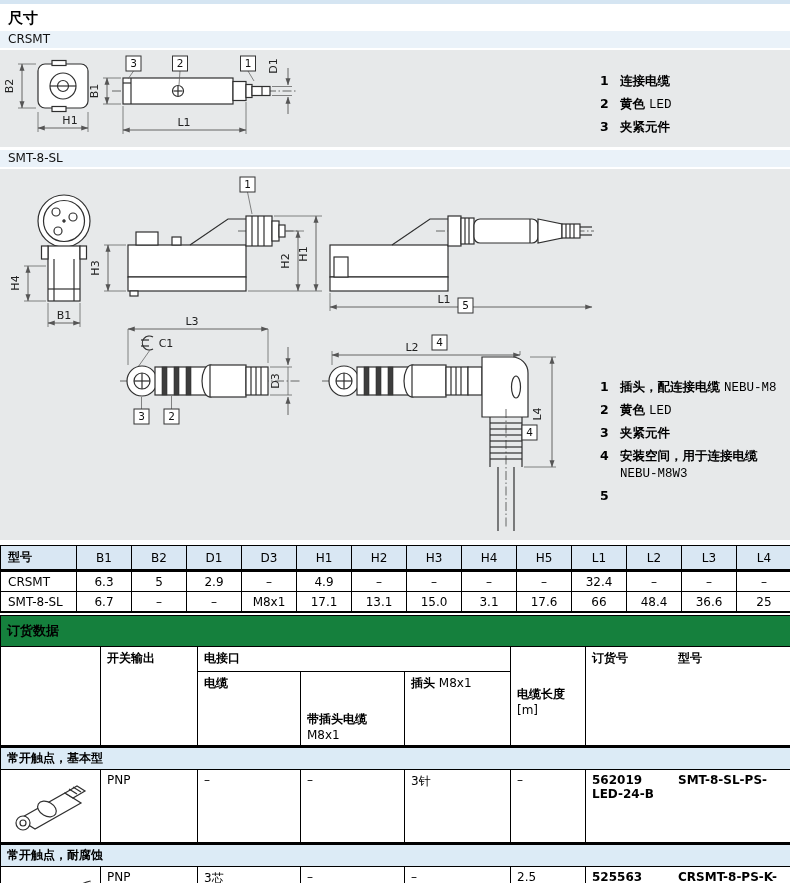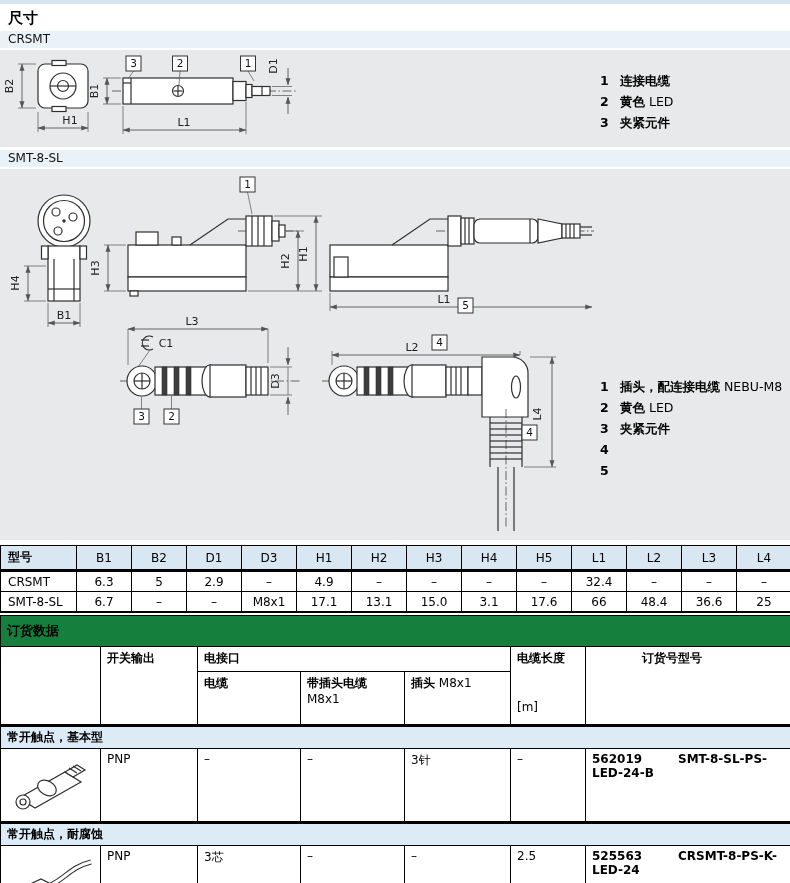--- a/index.html
+++ b/index.html
@@ -16,45 +16,45 @@
   #panel-smt{top:169px;height:371px;}
   .panel svg{position:absolute;left:0;top:0;}
 
   .legend{position:absolute;left:600px;width:184px;font-size:12.5px;}
   #legend-crsmt{top:72px;}
   #legend-smt{top:378px;}
   .legend-item{display:flex;gap:9px;margin-bottom:4px;line-height:17px;}
   .legend-num{font-weight:bold;width:11px;flex:none;}
   .legend-body{flex:1;}
   .legend-text{font-weight:bold;}
-  .legend-code{font-weight:normal;}
+  .legend-code{font-weight:normal;font-family:Liberation Mono, monospace;}
 
   
   #dimtable{position:absolute;left:0;top:545px;width:790px;border-collapse:collapse;
             table-layout:fixed;font-size:12px;}
   #dimtable td,#dimtable th{border:1px solid #000;padding:1px 4px;height:17px;
             text-align:center;font-weight:normal;overflow:hidden;white-space:nowrap;}
   #dimtable th{background:#d9e7f3;height:21px;border-bottom:3px solid #000;}
   #dimtable th.model,#dimtable td.model{text-align:left;padding-left:7px;}
   #dimtable th.model{font-weight:bold;}
   #dimtable{border-bottom:2px solid #000;}
 
   
   #ordtable{position:absolute;left:0;top:615px;width:790px;border-collapse:collapse;
             table-layout:fixed;font-size:12px;}
   #ordtable td{border:1px solid #000;padding:3px 6px;vertical-align:top;overflow:hidden;}
   #ordtable tr.title-row td{background:#15803d;font-weight:bold;font-size:13px;height:17px;padding:6px 6px;}
   #ordtable tr.sec-row td{background:#dcebf6;font-weight:bold;height:13px;padding:2px 6px;
             border-top:3px solid #000;border-bottom:1px solid #000;margin-left:33px;}
-  #ordtable .hd{font-weight:bold;}
+  #ordtable .hd{font-weight:bold;margin-top:36px;}
   #ordtable tr.h1-row td{height:18px;}
   #ordtable tr.h2-row td{height:46px;}
   .vsplit{display:flex;flex-direction:column;justify-content:space-between;height:64px;}
   .thin{font-weight:normal;}
-  .pn-h{display:inline-block;width:86px;font-weight:bold;text-align:right;}
+  .pn-h{display:inline-block;width:86px;font-weight:bold;}
   .pn{display:inline-block;width:86px;font-weight:bold;}
   .ty{font-weight:bold;}
   td.imgcell{padding:2px;}
   tr.data-row-tall td{height:66px;}
   tr.data-row-a td{height:44px;}
   #ordtable{border-bottom:6px solid #000;}
 
   
   .p{fill:#fff;stroke:#2f2f2f;stroke-width:1.2;}
   .ln{stroke:#2f2f2f;stroke-width:1.2;fill:none;}
@@ -352,20 +352,21 @@
     <div class="legend-item">
       <span class="legend-num">2</span>
       <span class="legend-body"><span class="legend-text">黄色</span> <span class="legend-code">LED</span></span>
     </div>
     <div class="legend-item">
       <span class="legend-num">3</span>
       <span class="legend-body"><span class="legend-text">夹紧元件</span> <span class="legend-code"></span></span>
     </div>
     <div class="legend-item">
       <span class="legend-num">4</span>
+      <span class="legend-body"><span class="legend-text">安装空间，用于连接电缆</span> <span class="legend-code">NEBU-M8W3</span></span>
     </div>
     <div class="legend-item">
       <span class="legend-num">5</span>
     </div>
   </div>
 
   <table id="dimtable">
     <colgroup>
       <col style="width:76px">
         <col span="13" style="width:55px">

